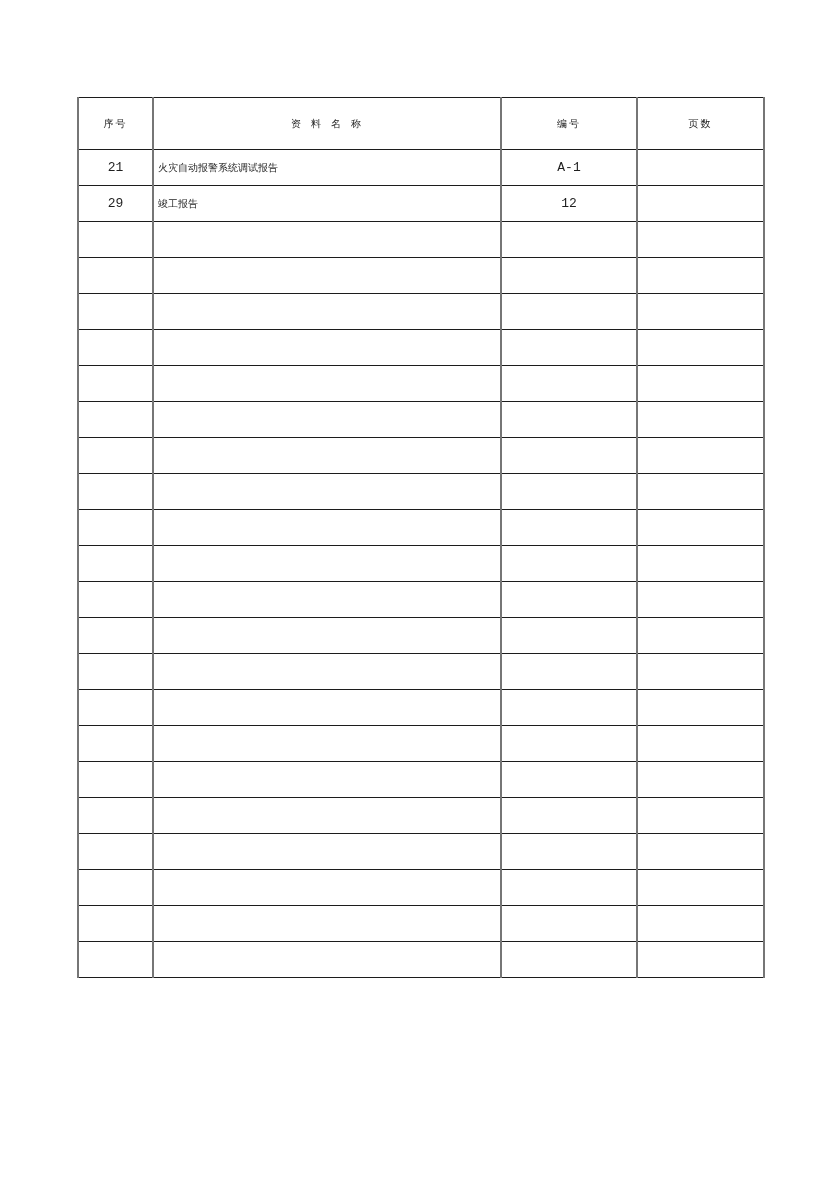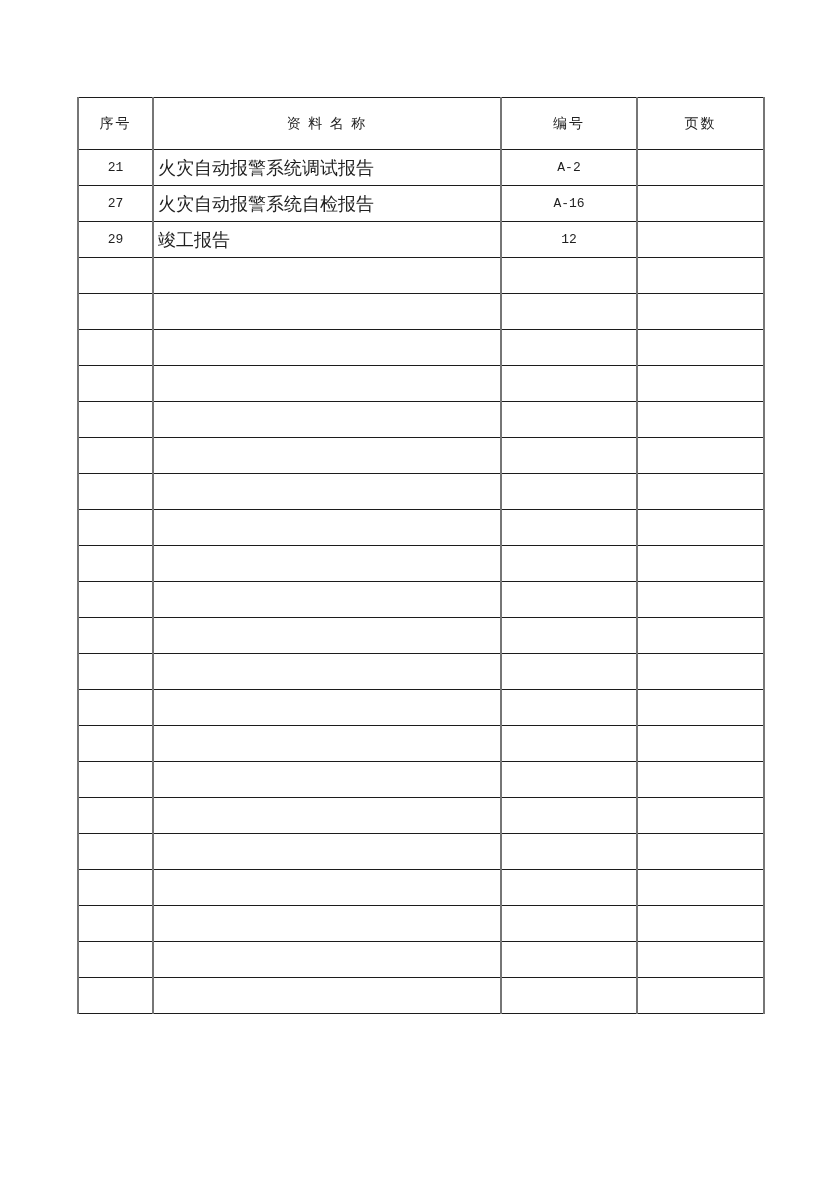--- a/index.html
+++ b/index.html
@@ -33,28 +33,28 @@
     vertical-align: middle;
     color: #1f1f1f;
     font-weight: 400;
     overflow: hidden;
     white-space: nowrap;
   }
   .materials-table thead tr { height: 52px; }
   .materials-table tbody tr { height: 36px; }
   .materials-table th {
     text-align: center;
-    font-size: 14px;
+    font-size: 10px;
     letter-spacing: 2px;
-    font-family: Liberation Serif, serif;
+    font-family: Liberation Mono, monospace;
   }
   .materials-table td.col-name {
     text-align: left;
     padding-left: 4px;
-    font-size: 18px;
+    font-size: 10px;
     font-family: "Liberation Sans", sans-serif;
   }
   .materials-table td.col-no,
   .materials-table td.col-code,
   .materials-table td.col-pages {
     text-align: center;
     font-size: 13px;
     letter-spacing: 0px;
     font-family: "Liberation Mono", "DejaVu Sans Mono", monospace;
   }
@@ -75,27 +75,21 @@
           <th class="col-no">序号</th>
           <th class="col-name">资 料 名 称</th>
           <th class="col-code">编号</th>
           <th class="col-pages">页数</th>
         </tr>
     </thead>
     <tbody id="table-body">
         <tr>
           <td class="col-no">21</td>
           <td class="col-name">火灾自动报警系统调试报告</td>
-          <td class="col-code">A-2</td>
-          <td class="col-pages"></td>
-        </tr>
-        <tr>
-          <td class="col-no">27</td>
-          <td class="col-name">火灾自动报警系统自检报告</td>
-          <td class="col-code">A-16</td>
+          <td class="col-code">A-1</td>
           <td class="col-pages"></td>
         </tr>
         <tr>
           <td class="col-no">29</td>
           <td class="col-name">竣工报告</td>
           <td class="col-code">12</td>
           <td class="col-pages"></td>
         </tr>
         <tr>
           <td class="col-no"></td>

